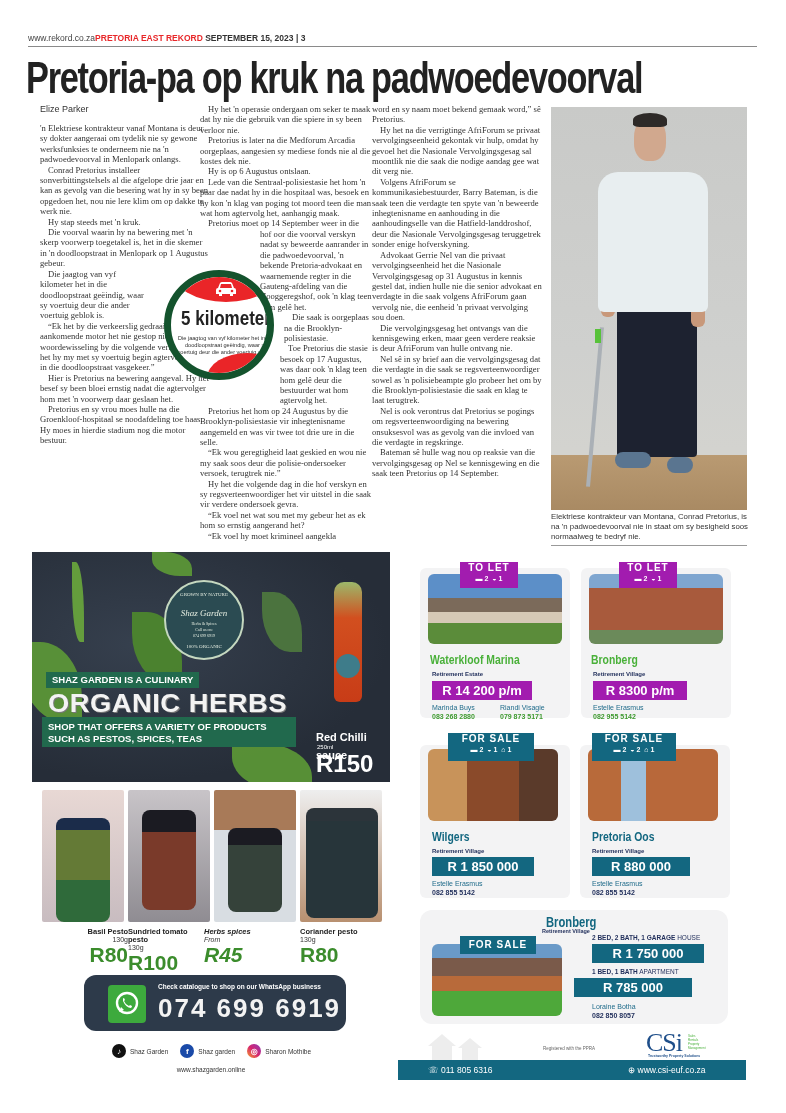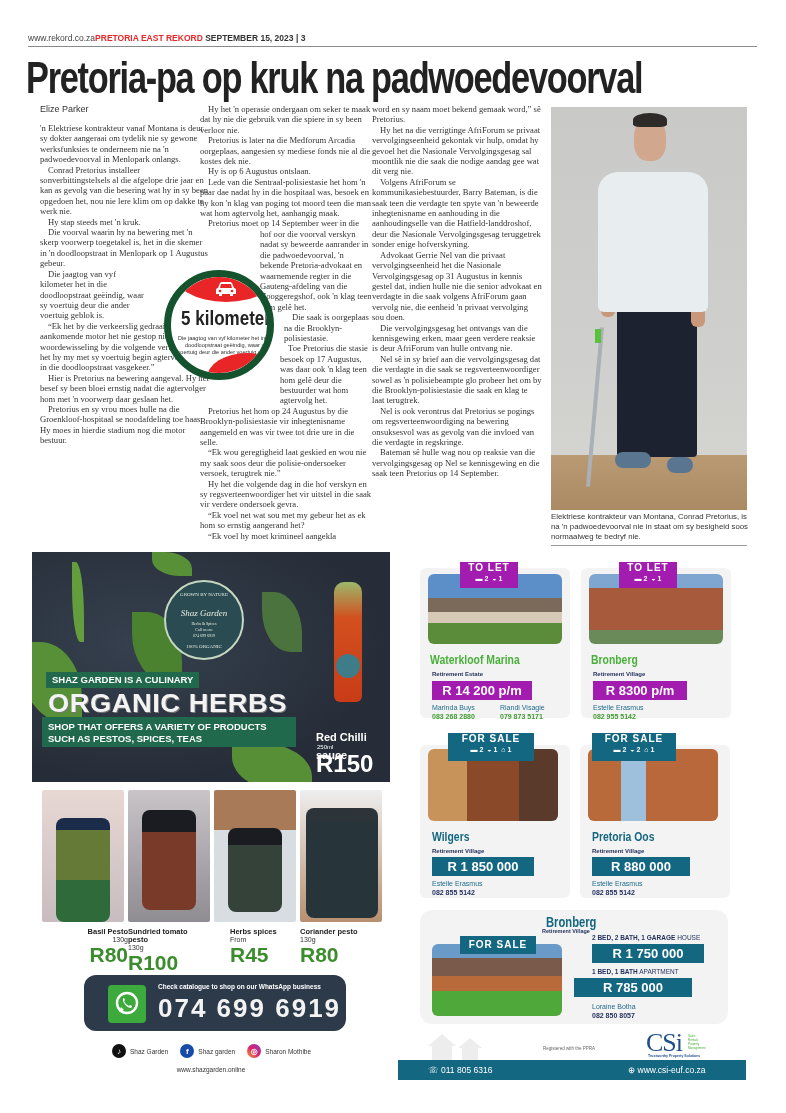--- a/index.html
+++ b/index.html
@@ -222,21 +222,21 @@
   <div class="prod-info" style="left:10px;text-align:right;">
     <div class="pname">Basil Pesto</div>
     <div class="psize">130g</div>
     <div class="pprice">R80</div>
   </div>
   <div class="prod-info" style="left:96px;">
     <div class="pname" style="width:70px">Sundried tomato pesto</div>
     <div class="psize">130g</div>
     <div class="pprice">R100</div>
   </div>
-  <div class="prod-info" style="left:198px;">
+  <div class="prod-info" style="left:172px;font-style:italic;">
     <div class="pname">Herbs spices</div>
     <div class="psize">From</div>
     <div class="pprice">R45</div>
   </div>
   <div class="prod-info" style="left:268px;">
     <div class="pname">Coriander pesto</div>
     <div class="psize">130g</div>
     <div class="pprice">R80</div>
   </div>
 

